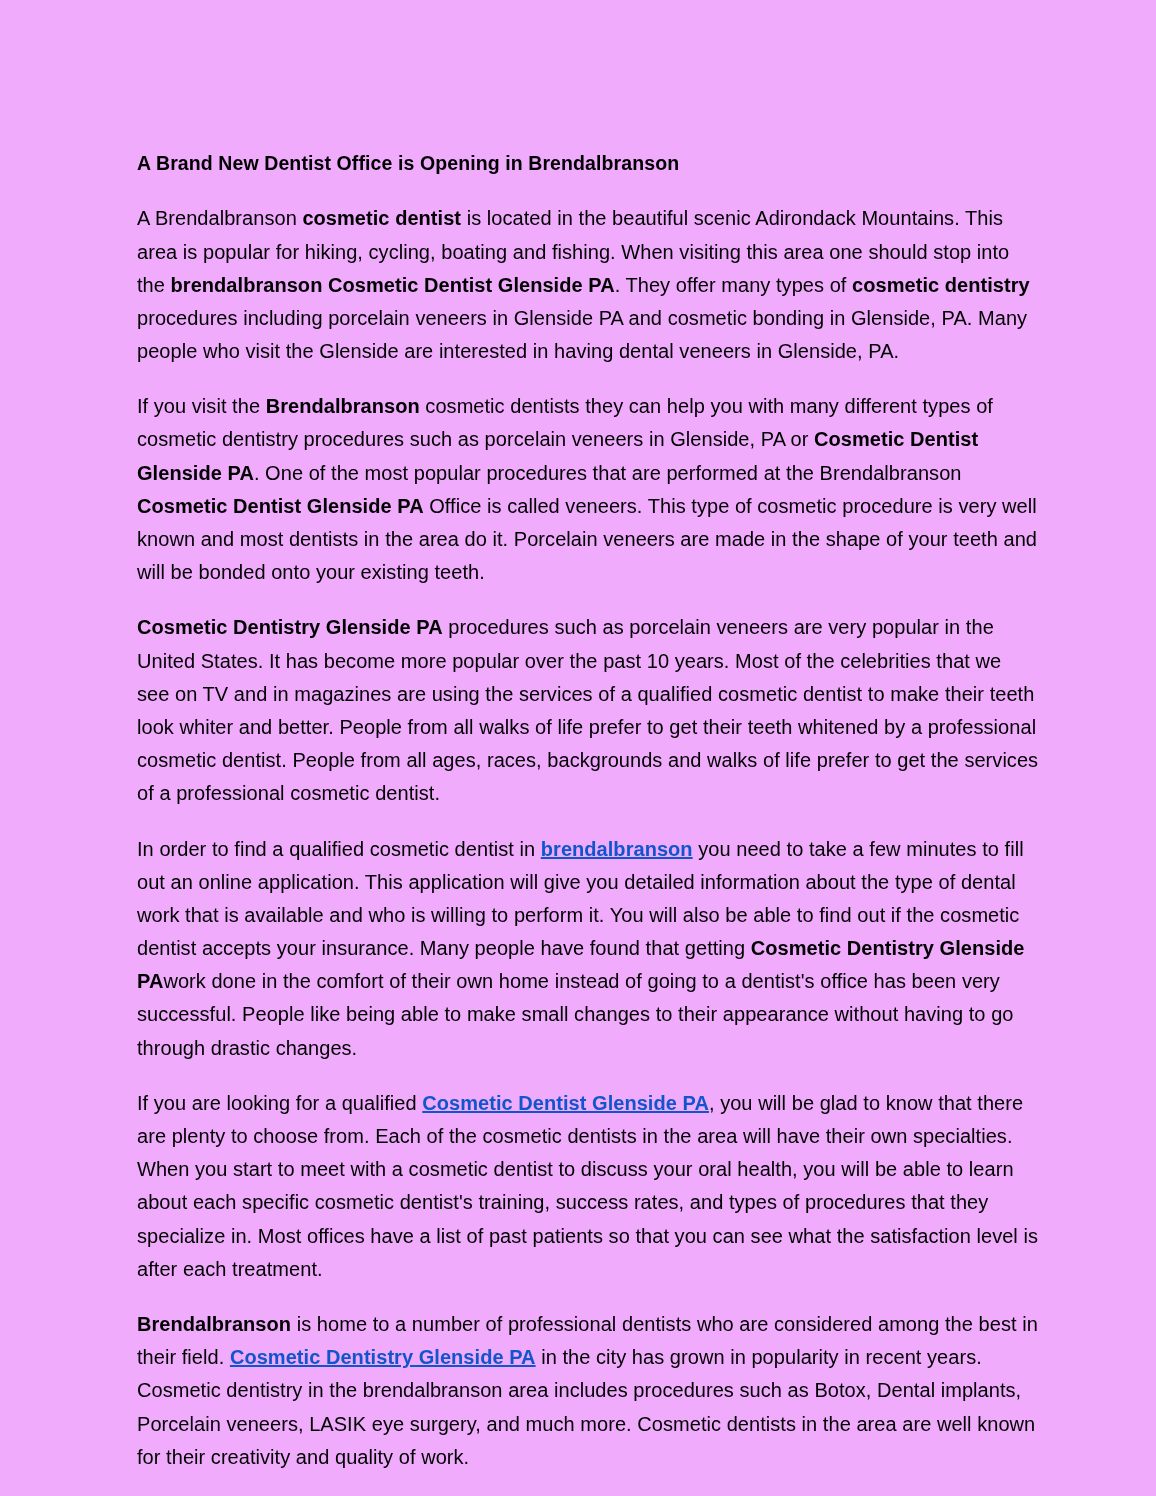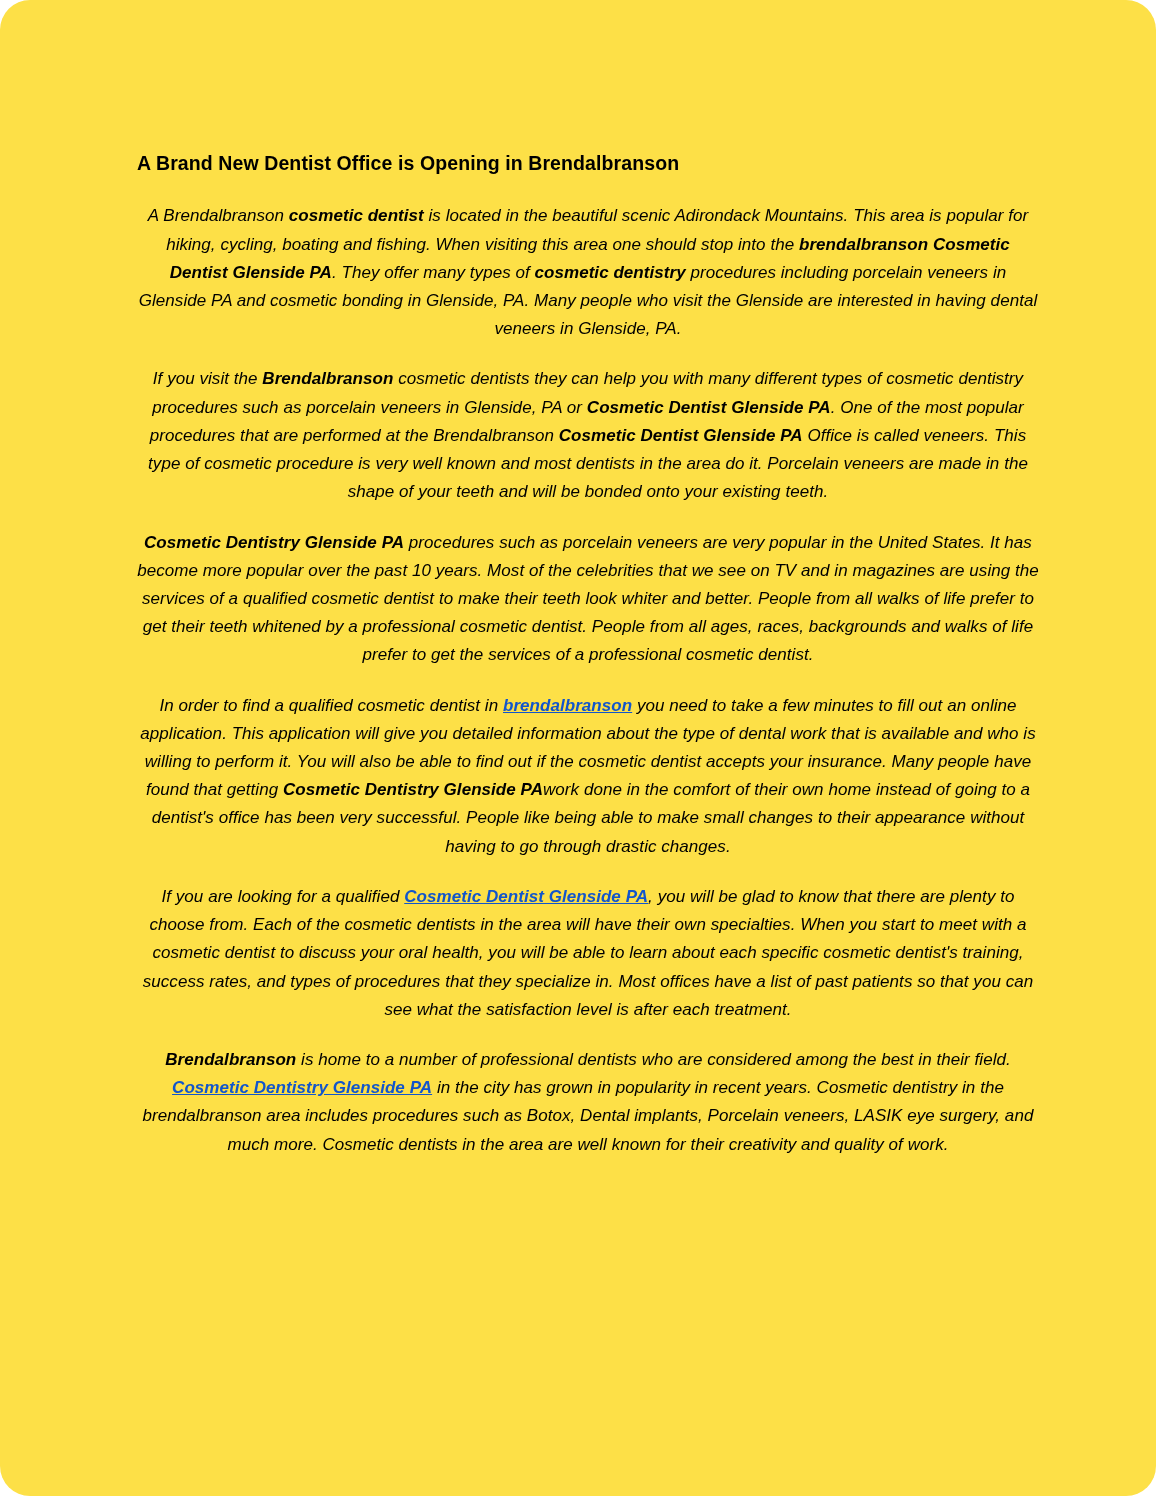--- a/index.html
+++ b/index.html
@@ -11,40 +11,38 @@
     width: 1156px;
     height: 1496px;
     font-family: "Liberation Sans", sans-serif;
     color: #000000;
     overflow: hidden;
   }
   .page {
     position: relative;
     width: 1156px;
     height: 1496px;
-    background: #fde047;
+    background: #f0abfc;
     box-sizing: border-box;
     padding: 150px 117px 0 137px;
-    border-radius: 30px;
   }
   .doc-title {
     font-size: 19.5px;
     font-weight: bold;
     line-height: 1.35;
     margin: 0 0 26px 0;
     letter-spacing: 0.1px;
   }
   p.para {
-    font-size: 17px;
+    font-size: 20px;
     line-height: 1.66;
     margin: 0 0 22px 0;
-    text-align: center;
+    text-align: left;
     letter-spacing: 0.05px;
     color: #000000;
-    font-style: italic;
   }
   p.para:last-child {
     margin-bottom: 16px;
   }
   .b {
     font-weight: bold;
   }
   a.link {
     color: #1155cc;
     font-weight: bold;

